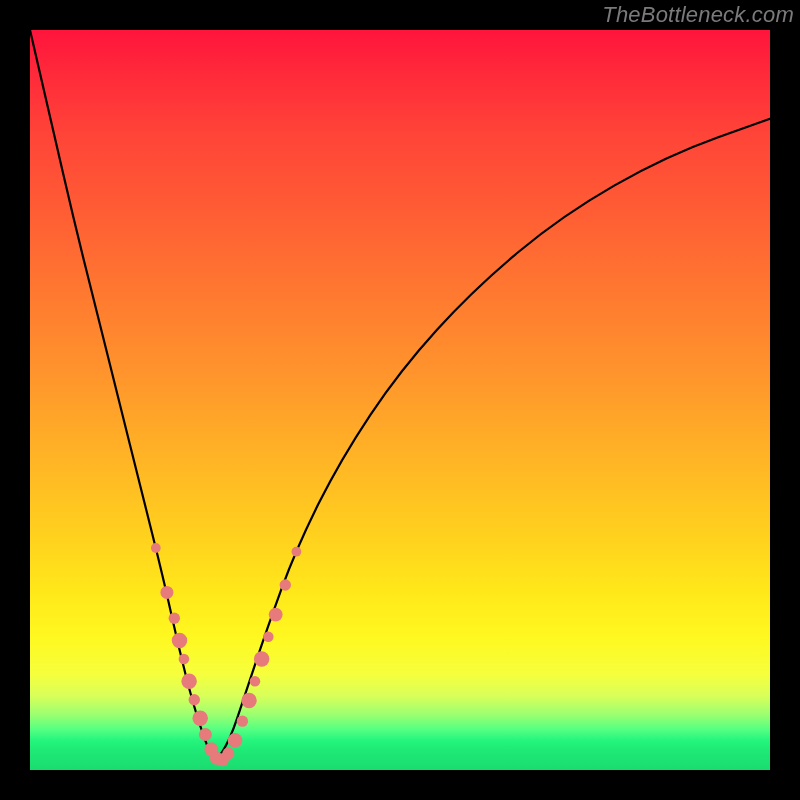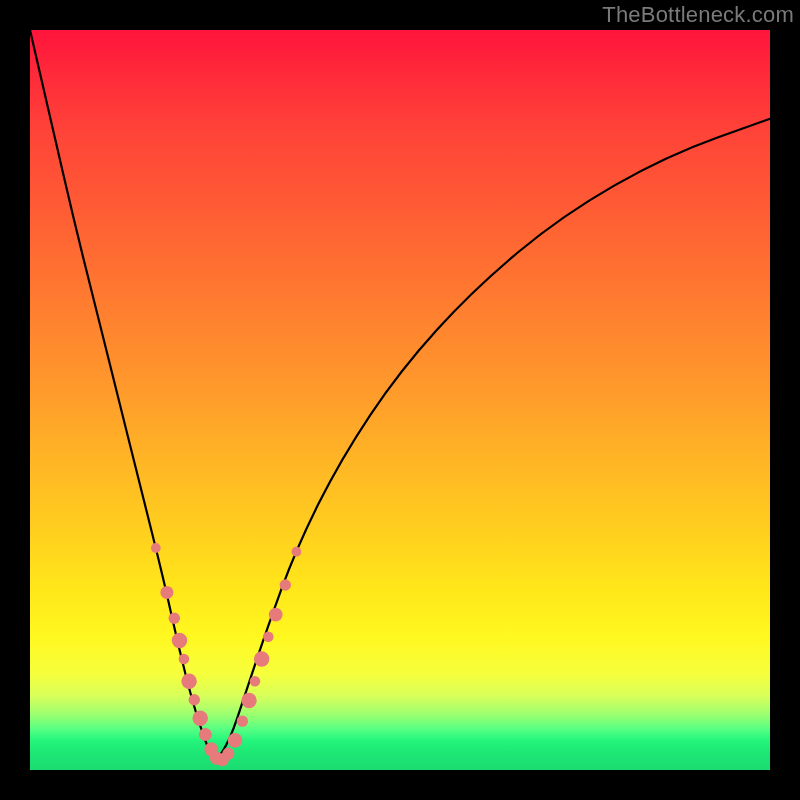--- a/index.html
+++ b/index.html
@@ -11,20 +11,21 @@
     background: #000;
     font-family: Arial, Helvetica, sans-serif;
   }
   .frame {
     position: absolute;
     left: 0;
     top: 0;
     width: 800px;
     height: 800px;
     background: #000;
+    font-style: italic;
   }
   .plot {
     position: absolute;
     left: 30px;
     top: 30px;
     width: 740px;
     height: 740px;
     
     background: linear-gradient(
       to bottom,

